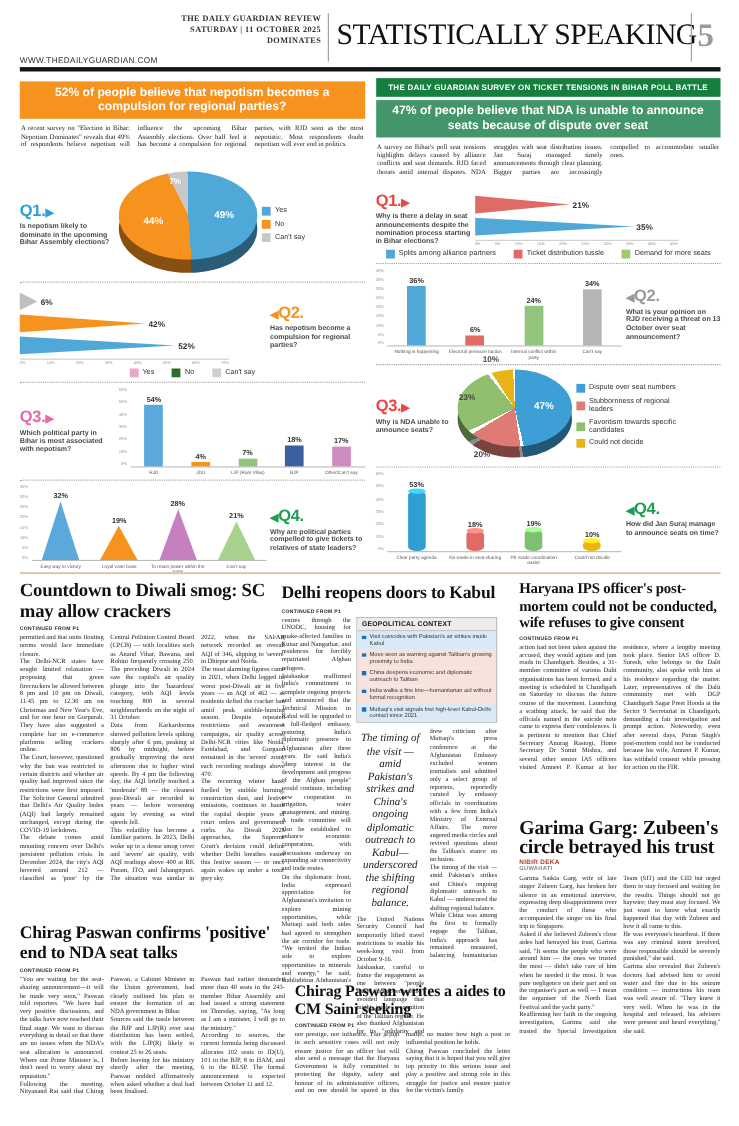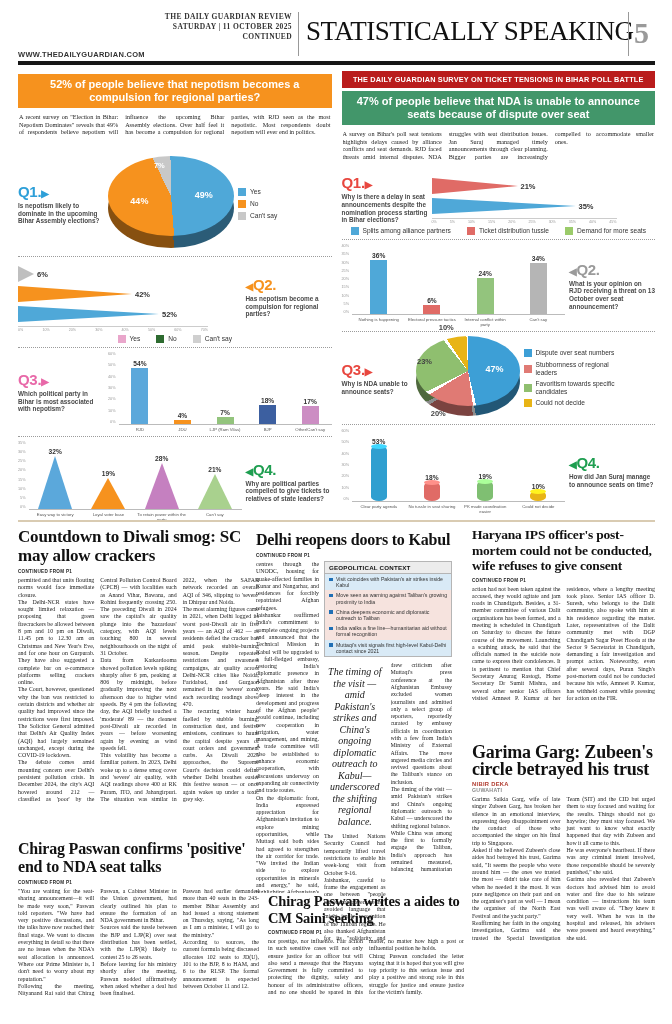--- a/index.html
+++ b/index.html
@@ -2,35 +2,35 @@
 <html><head>
 <meta charset="utf-8">
 <style>
   html,body{margin:0;padding:0;background:#fff}
   .page{position:relative;width:672px;height:1024px;background:#fff;overflow:hidden;
         font-family:"Liberation Sans",sans-serif;color:#222}
   
   .mast-info{position:absolute;top:12px;left:120px;width:172px;text-align:right;
              font-family:"Liberation Serif",serif;font-size:7.5px;line-height:10px;
              font-weight:bold;letter-spacing:.4px;color:#333}
-  .mast-url{position:absolute;top:50px;left:18px;font-size:7.5px;font-weight:bold;color:#333;letter-spacing:.3px}
+  .mast-url{position:absolute;top:50px;left:18px;font-size:7.5px;font-weight:normal;color:#333;letter-spacing:.3px}
   .mast-rule-v1{position:absolute;top:12px;left:298px;width:1px;height:44px;background:#999}
   .mast-rule-v2{position:absolute;top:12px;left:628px;width:1px;height:44px;background:#999}
   .mast-title{position:absolute;top:16px;left:306px;width:318px;text-align:center;
               font-family:"Liberation Serif",serif;font-size:27px;letter-spacing:-.5px;color:#111;white-space:nowrap}
   .mast-page{position:absolute;top:16px;left:634px;font-family:"Liberation Serif",serif;
              font-size:30px;font-weight:bold;color:#9a9a9a}
   .mast-bar{position:absolute;top:61px;left:18px;right:17px;height:4px;background:#161616}
   
   .panels{position:absolute;top:71px;left:18px;right:17px;display:flex;gap:10px}
   .panel{flex:1;min-width:0}
   .banner{text-align:center;color:#fff;font-weight:bold}
   .banner-top{font-size:7.3px;letter-spacing:.2px;padding:4px 2px}
   .banner-blue{background:#6fa3d8}
-  .banner-red{background:#b91c1c}
+  .banner-red{background:#15803d}
   .banner-head{font-size:11px;line-height:13px;padding:4px 10px;margin-top:3px}
   .banner-orange{background:#f6921e}
   .banner-green{background:#42966a}
   .intro{margin:5px 1px 3px 1px;font-family:"Liberation Serif",serif;font-size:6.2px;line-height:7.6px;
          text-align:justify;column-count:3;column-gap:7px;color:#222;height:40px;overflow:hidden}
   .qrow{display:flex;align-items:center;gap:4px;margin:2px 0}
   .qlabel{width:86px;flex:none}
   .qlabel.r{}
   .qlabel.l{text-align:left}
   .qnum{font-size:15px;font-weight:bold;letter-spacing:-.3px}
@@ -120,21 +120,21 @@
   .art-chirag2 h2{font-size:14.5px;line-height:16.5px}
 </style>
 </head>
 <body>
 
 <div class="page">
 
   <div class="mast-info">
     <div>THE DAILY GUARDIAN REVIEW</div>
     <div>SATURDAY | 11 OCTOBER 2025</div>
-    <div>CONTINUED</div>
+    <div>DOMINATES</div>
   </div>
   <div class="mast-url">WWW.THEDAILYGUARDIAN.COM</div>
   <div class="mast-rule-v1"></div>
   <div class="mast-title">STATISTICALLY SPEAKING</div>
   <div class="mast-rule-v2"></div>
   <div class="mast-page">5</div>
   <div class="mast-bar"></div>
 
   <div class="panels">
 

